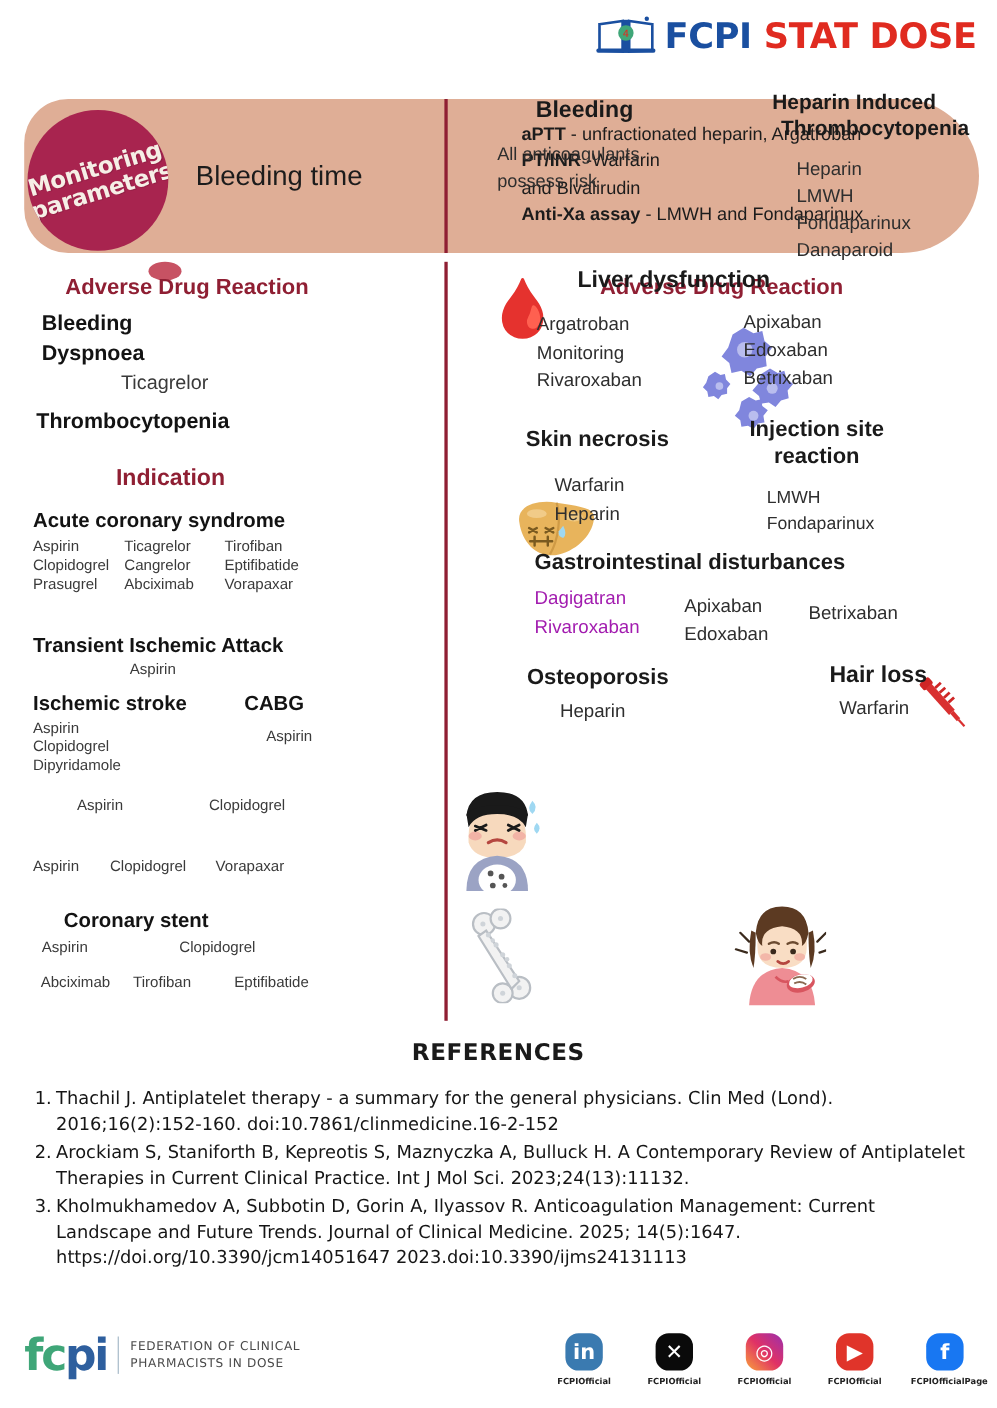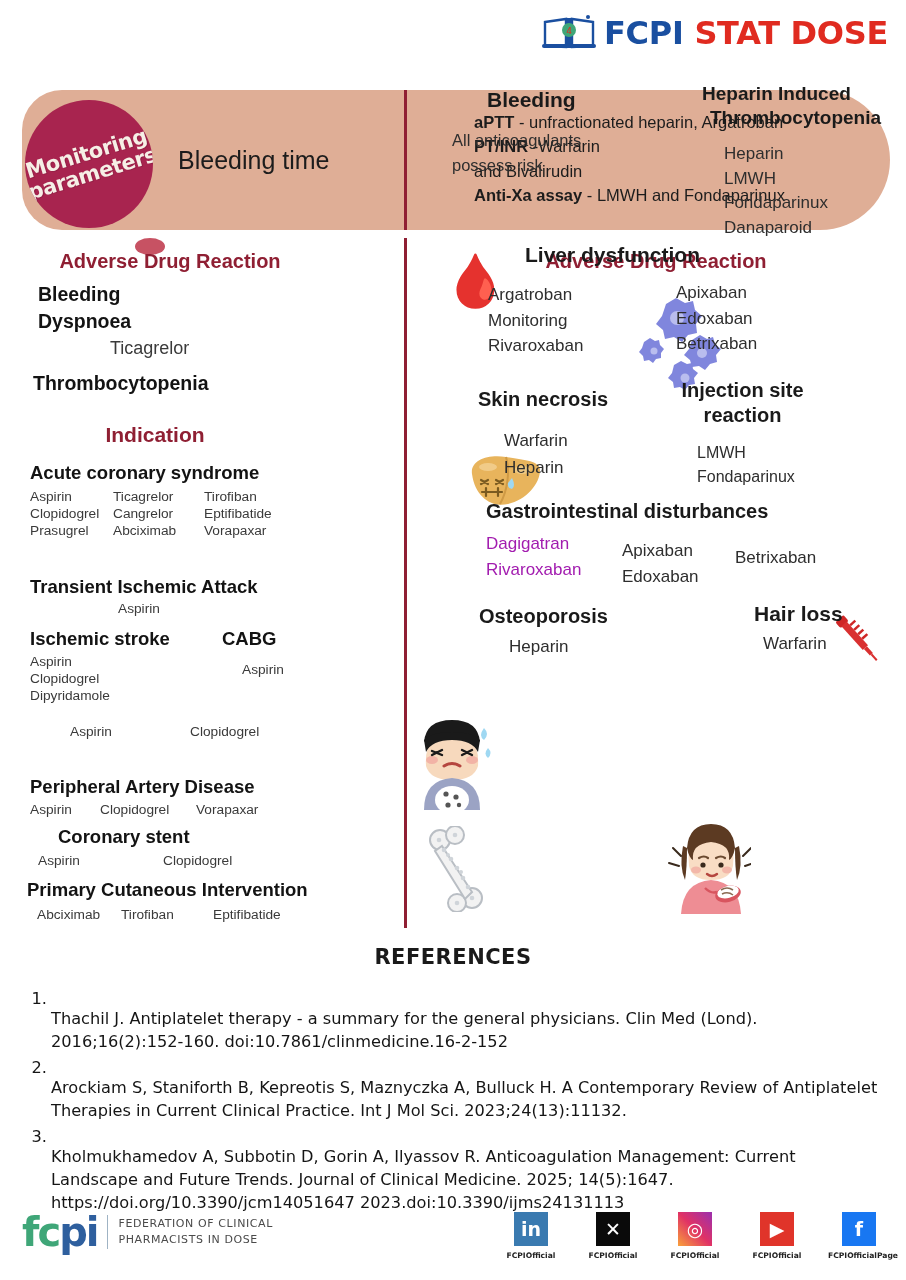--- a/index.html
+++ b/index.html
@@ -121,36 +121,36 @@
   
   .refs-title {
     position: absolute; left: 0; top: 945px; width: 906px;
     text-align: center; font-weight: bold; font-size: 21px;
     letter-spacing: 0.5px; font-family: "DejaVu Sans", sans-serif;
   }
   .refs { position: absolute; left: 30px; top: 987px; width: 848px; }
   .ref-item { display: flex; font-size: 16.2px; line-height: 1.42; color: #151515;
               margin-bottom: 3px; font-family: "DejaVu Sans", sans-serif; }
   .ref-num { width: 21px; flex: none; text-align: right; padding-right: 4px; }
-  .ref-txt { flex: 1; margin-top: 20px; }
+  .ref-txt { flex: 1; }
 
   
   .footer-logo { position: absolute; left: 22px; top: 1212px; display: flex; align-items: center; gap: 10px; }
   .fcpi-mark { font-size: 40px; font-weight: bold; letter-spacing: -2px;
                font-family: "DejaVu Sans", sans-serif; line-height: 1; }
   .fcpi-mark .g { color: #3fa678; }
   .fcpi-mark .bl { color: #2e5f9e; }
   .fcpi-bar { width: 1px; height: 34px; background: #9fb3c4; }
   .fcpi-sub { font-size: 11px; line-height: 1.45; color: #4a4a4a; letter-spacing: .6px;
               font-family: "DejaVu Sans", sans-serif; }
 
   .socials { position: absolute; left: 500px; top: 1212px; display: flex; gap: 20px; }
   .social { width: 62px; text-align: center; }
   .social .ic {
-    width: 34px; height: 34px; border-radius: 0; margin: 0 auto 5px;
+    width: 34px; height: 34px; border-radius: 12px; margin: 0 auto 5px;
     display: flex; align-items: center; justify-content: center;
     color: #fff; font-weight: bold; font-size: 19px;
     font-family: "DejaVu Sans", sans-serif;
   }
   .ic.li { background: #3a7ab0; }
   .ic.x  { background: #0a0a0a; }
   .ic.ig { background: linear-gradient(45deg,#f9a13b,#e03265,#9b2fae); }
   .ic.yt { background: #e0342a; }
   .ic.fb { background: #1877f2; }
   .social .lbl { font-size: 7.6px; font-weight: bold; color: #222;
@@ -259,38 +259,36 @@
     </div>
 
     <div class="ind-block" style="top:481px;left:30px;">
       <div class="ind-row" style="padding-left:40px;margin-top:5px;">
         <span style="width:120px">Aspirin</span>
         <span>Clopidogrel</span>
       </div>
     </div>
 
     <div class="ind-block" style="top:538px;left:30px;">
-      <div class="ind-head">Peripheral Artery Disease</div>
       <div class="ind-row" style="margin-top:4px;">
         <span style="width:70px">Aspirin</span>
         <span style="width:96px">Clopidogrel</span>
         <span>Vorapaxar</span>
       </div>
     </div>
 
     <div class="ind-block" style="top:588px;left:16px;">
       <div class="ind-head" style="padding-left:42px;">Coronary stent</div>
       <div class="ind-row" style="padding-left:22px;margin-top:5px;">
         <span style="width:125px">Aspirin</span>
         <span>Clopidogrel</span>
       </div>
     </div>
 
     <div class="ind-block" style="top:641px;left:27px;">
-      <div class="ind-head">Primary Cutaneous Intervention</div>
       <div class="ind-row" style="padding-left:10px;margin-top:6px;">
         <span style="width:84px">Abciximab</span>
         <span style="width:92px">Tirofiban</span>
         <span>Eptifibatide</span>
       </div>
     </div>
   </div>
 
   <div class="right-col">
     <div class="sec-title h-adr-right">Adverse Drug Reaction</div>

